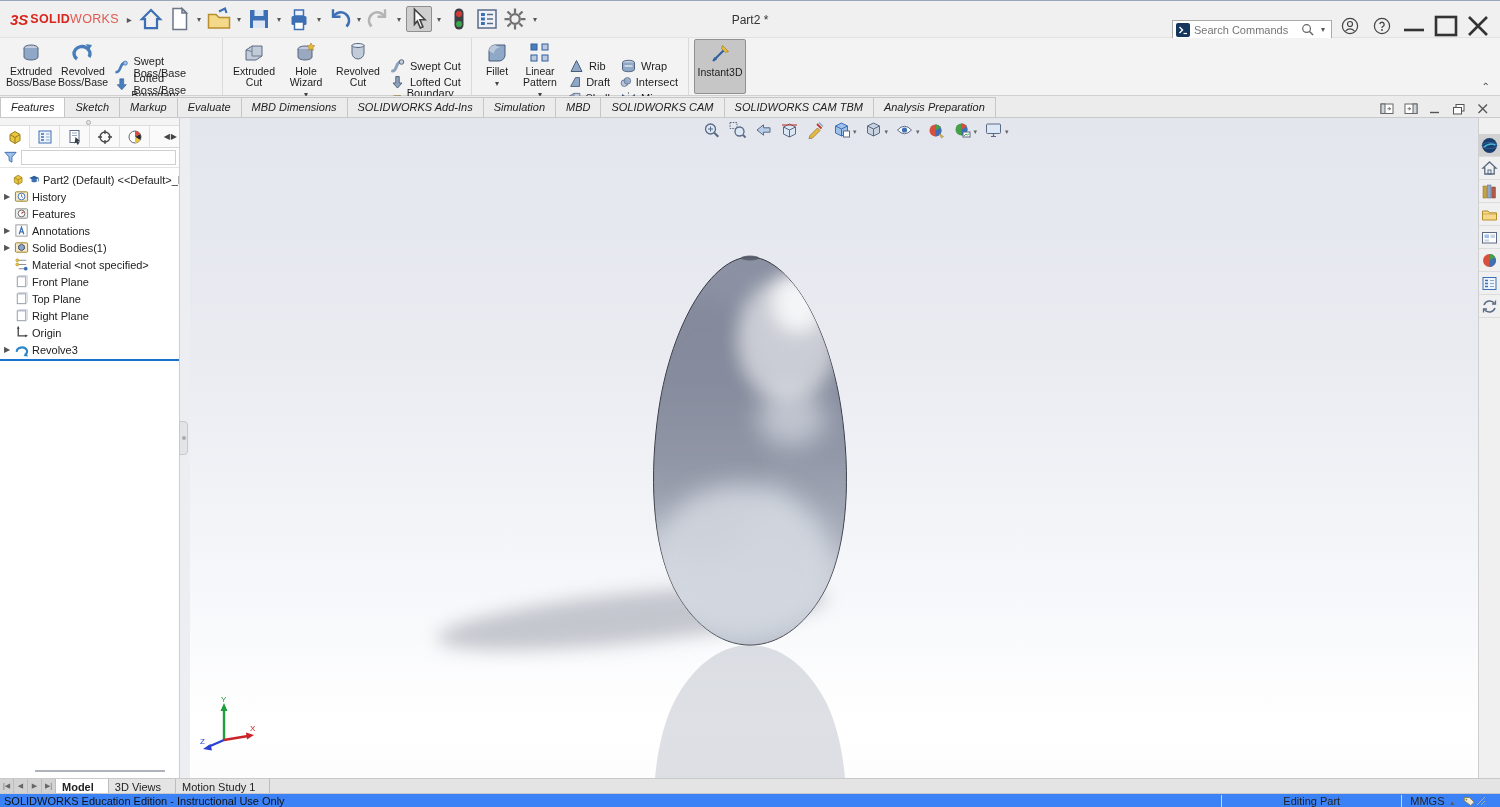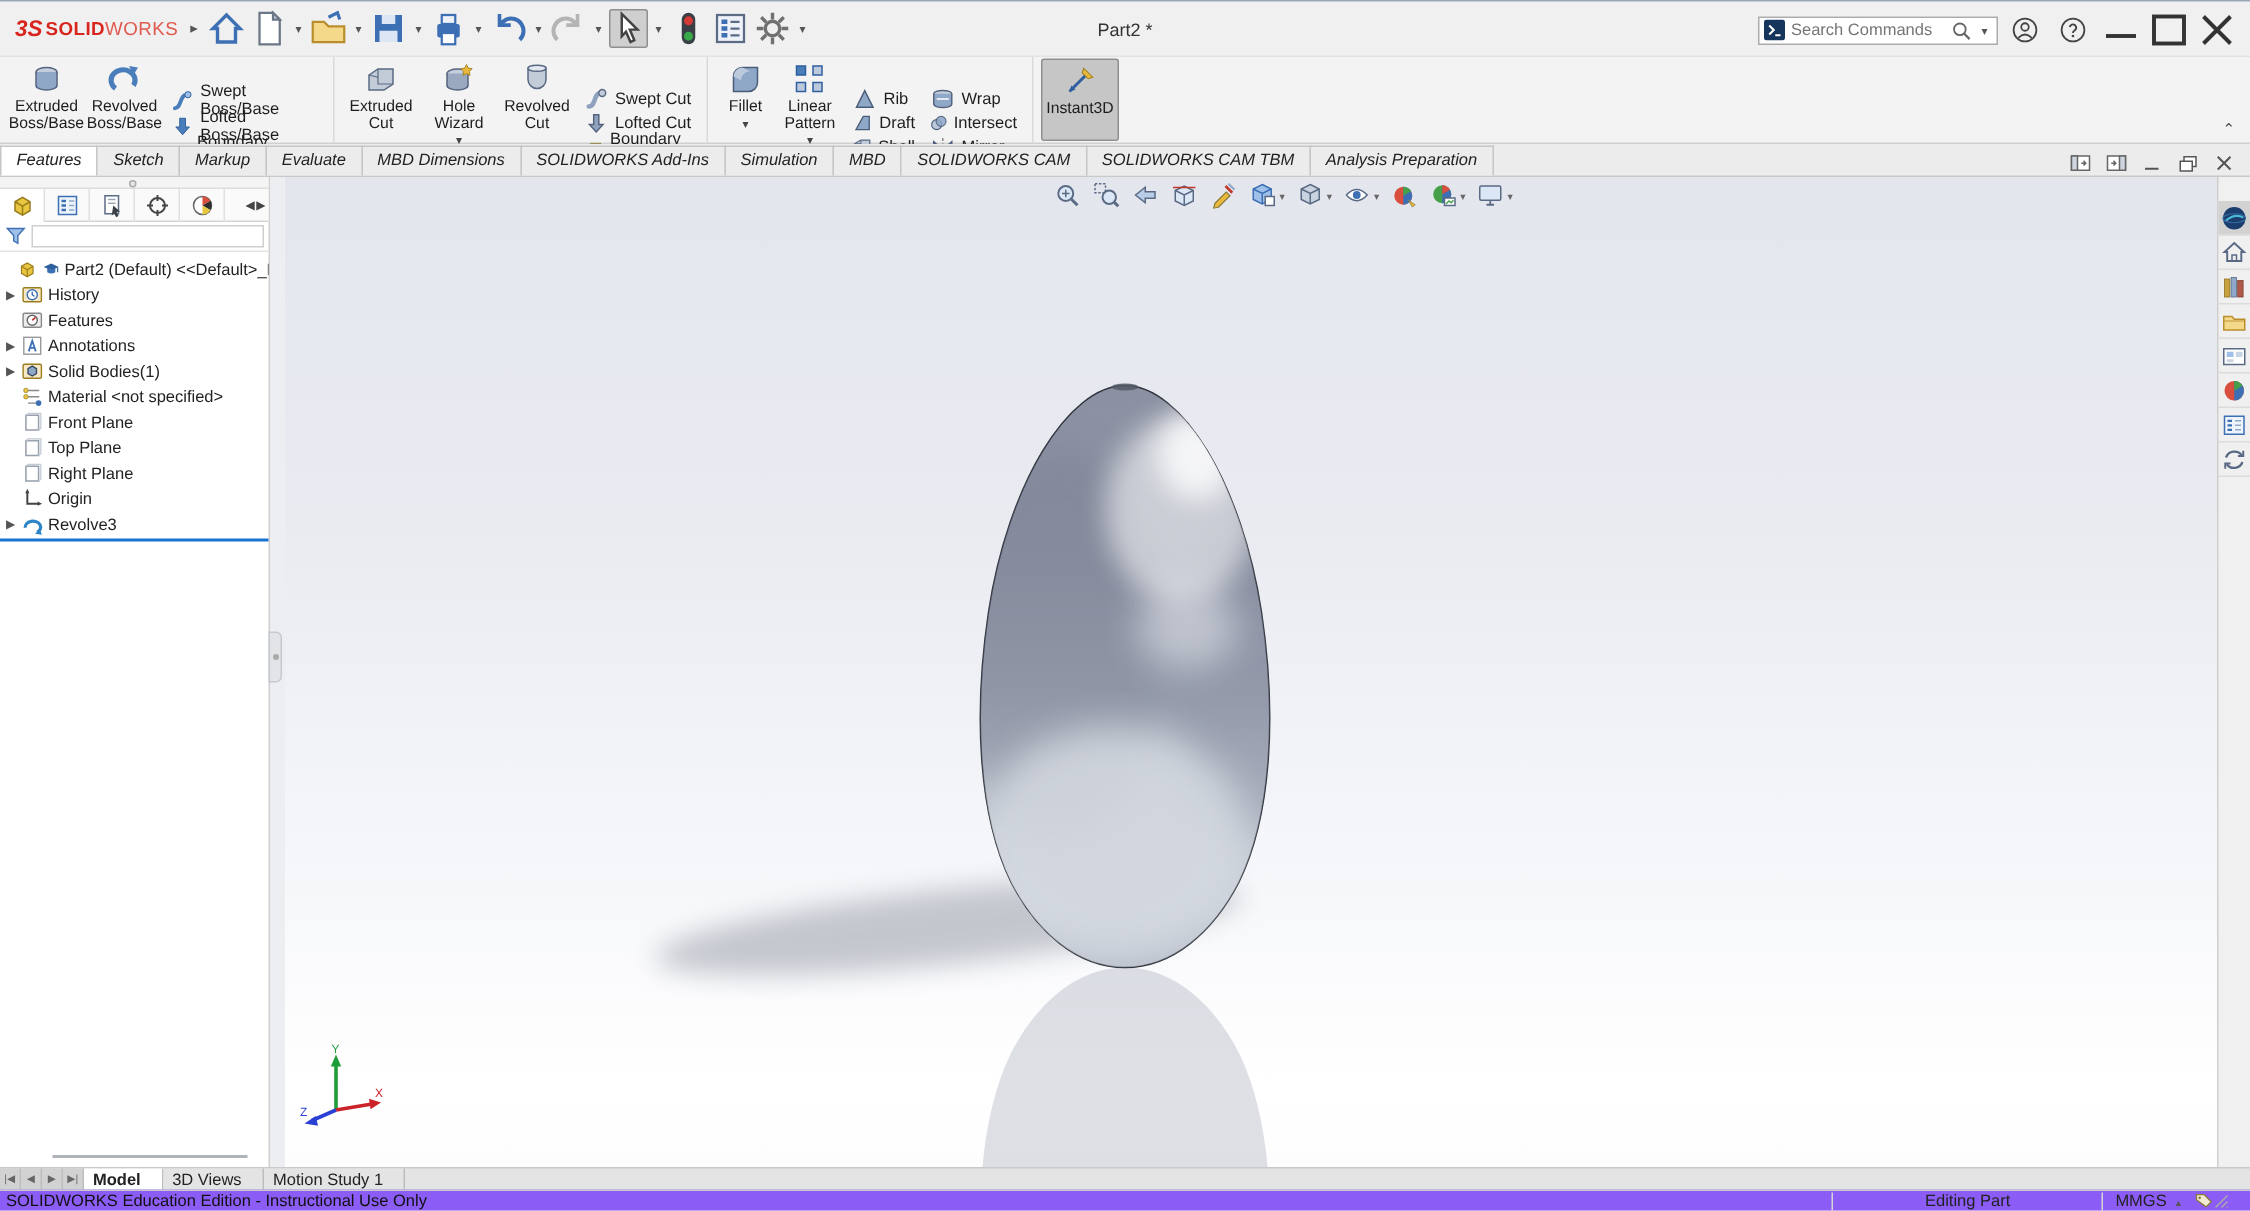--- a/index.html
+++ b/index.html
@@ -17,21 +17,21 @@
   #logo .b { color:#d8261e; font-weight:bold; font-size:12.5px; letter-spacing:.3px; }
   #logo .l { color:#e05a50; font-size:12.5px; letter-spacing:.3px; }
   #logo-arrow { color:#555; font-size:10px; margin-left:6px; }
   #qat { display:flex; align-items:center; gap:2px; margin-left:18px; }
   .qbtn { width:26px; height:26px; border:1px solid transparent; border-radius:2px;
     display:flex; align-items:center; justify-content:center; }
   .qbtn.sel { background:#cfcfcf; border-color:#8f8f8f; }
   .qcaret { width:10px; color:#555; font-size:8px; text-align:center; }
   #doc-title { position:absolute; left:0; right:0; top:0; height:38px; display:flex;
     align-items:center; justify-content:center; pointer-events:none; font-size:12px; color:#333; }
-  #tb-right { position:absolute; right:0; top:0; height:38px; display:flex; align-items:center; gap:4px; padding-right:8px; }
+  #tb-right { position:absolute; right:0; top:0; height:38px; display:flex; align-items:flex-end; gap:4px; padding-right:8px; }
   #searchbox { width:160px; height:19px; background:#fff; border:1px solid #ababab;
     display:flex; align-items:center; gap:4px; padding:0 3px; }
   #searchbox input { border:none; outline:none; flex:1; font-size:11px; color:#777;
     font-family:"Liberation Sans", sans-serif; background:transparent; min-width:0; }
   .wbtn { width:28px; height:26px; display:flex; align-items:center; justify-content:center; }
 
   
   #ribbon { position:absolute; left:0; top:38px; width:1500px; height:58px;
     background:#f3f3f3; border-bottom:1px solid #d0d0d0; display:flex; }
   .rgroup { display:flex; align-items:stretch; padding:1px 5px; border-right:1px solid #dadada; }
@@ -110,21 +110,21 @@
   #bottomtabs { position:absolute; left:0; top:778px; width:1500px; height:15px; background:#e4e4e4;
     border-top:1px solid #c9c9c9; display:flex; align-items:stretch; }
   #mnav { display:flex; }
   .mnavbtn { width:14px; display:flex; align-items:center; justify-content:center;
     background:#d2d2d2; border-right:1px solid #bdbdbd; color:#666; font-size:7px; }
   .mtab2 { padding:1px 14px 0 6px; border-right:1px solid #bdbdbd; background:#e4e4e4;
     display:flex; align-items:center; white-space:nowrap; color:#222; }
   .mtab2.active { background:#fff; font-weight:bold; }
 
   
-  #statusbar { position:absolute; left:0; top:793px; width:1500px; height:14px; background:#8b5cf6;
+  #statusbar { position:absolute; left:0; top:793px; width:1500px; height:14px; background:#3b82f6;
     border-top:1px solid #c9c9c9; display:flex; align-items:center; }
   #status-left { padding-left:4px; color:#111; }
   #status-right { margin-left:auto; display:flex; align-items:center; padding-right:14px; }
   #status-mode { width:180px; text-align:center; border-left:1px solid #d5d5d5; }
   #status-units { display:flex; align-items:center; gap:6px; border-left:1px solid #d5d5d5; padding:0 8px; }
   #status-units .caret::after { content:"▴"; font-size:7px; color:#555; }
   #status-tag .ic { width:14px; height:12px; }
 </style>
 </head>
 <body>

